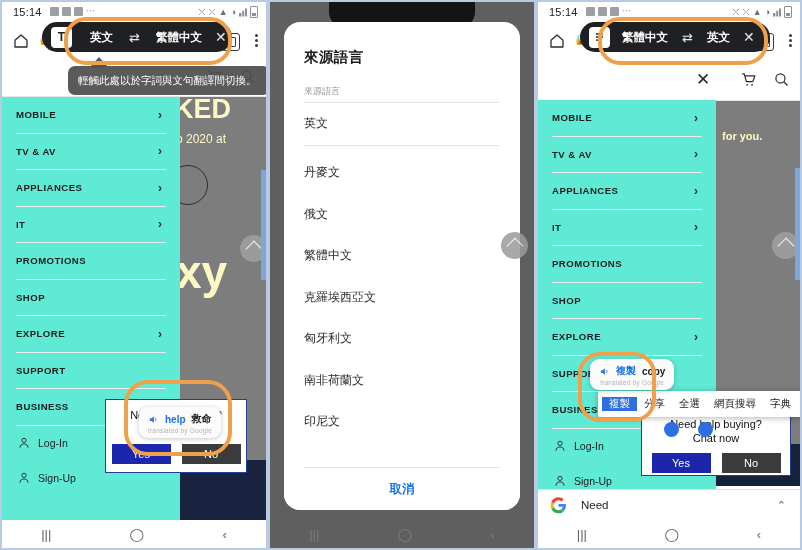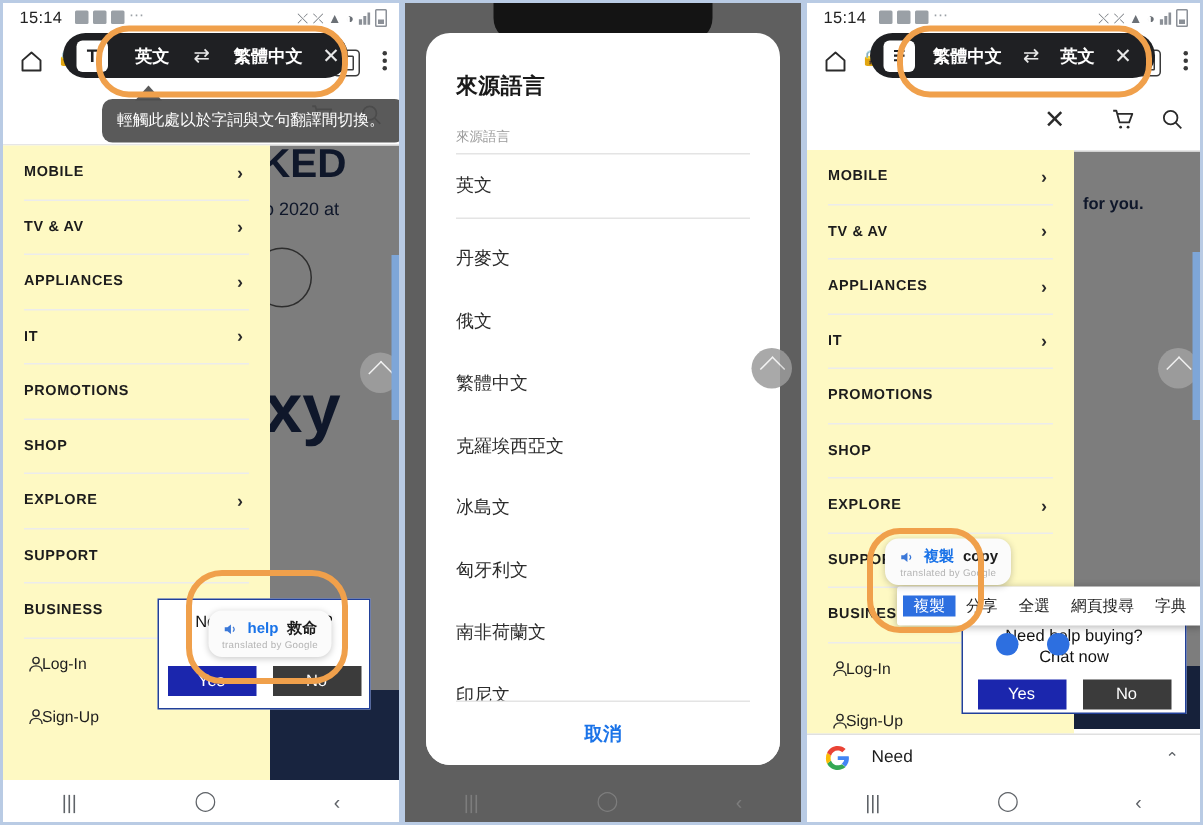--- a/index.html
+++ b/index.html
@@ -52,31 +52,31 @@
   
   .tooltip{position:absolute;background:rgba(78,78,78,.93);color:#fff;border-radius:7px;font-size:10.5px;padding:8px 10px;line-height:1.2;z-index:25;}
   .tooltip .tail{position:absolute;top:-9px;left:22px;width:0;height:0;border-left:9px solid transparent;border-right:9px solid transparent;border-bottom:10px solid rgba(78,78,78,.93);}
 
   
   .sitebar{position:relative;height:36px;background:#fff;border-bottom:1px solid #e6e6e6;}
   .sitebar .icons{position:absolute;right:10px;top:8px;display:flex;gap:16px;align-items:center;color:#2b2b2b;}
   .close-x{position:absolute;top:9px;font-size:17px;color:#2b2b2b;font-weight:300;}
 
   
-  .navlist{background:#fef9c3;position:relative;}
+  .navlist{background:#5eead4;position:relative;}
   .navrow{position:relative;height:35.5px;border-bottom:1px solid #ececec;margin:0 14px;display:flex;align-items:center;}
   .navrow .lbl{font-size:9.6px;font-weight:bold;color:#1c1c1c;letter-spacing:.45px;}
   .navrow .chev{position:absolute;right:4px;top:50%;transform:translateY(-50%);color:#2b2b2b;font-size:12px;font-weight:bold;}
-  .navrow.acct .lbl{font-weight:normal;font-size:10.5px;letter-spacing:0;margin-left:12px;color:#1c1c1c;}
+  .navrow.acct .lbl{font-weight:normal;font-size:10.5px;letter-spacing:0;margin-left:22px;color:#1c1c1c;}
   .navrow.acct{border-bottom:none;height:35px;}
   .person{position:absolute;left:1px;top:50%;transform:translateY(-50%);width:14px;height:14px;}
 
   
   .pagebg{position:absolute;top:0;bottom:0;background:#7d7d7d;}
-  .bgtext{position:absolute;color:#0f172a;font-weight:bold;white-space:nowrap;}
+  .bgtext{position:absolute;color:#fef9c3;font-weight:bold;white-space:nowrap;}
   .edgebtn{position:absolute;width:27px;height:27px;border-radius:50%;background:#9b9b9b;}
   .edgebtn:after{content:"";position:absolute;left:8px;top:8px;width:11px;height:11px;border-left:1.6px solid #f1f1f1;border-bottom:0;transform:rotate(45deg);border-top:1.6px solid #f1f1f1;}
 
   
   .chatbox{position:absolute;background:#fff;border:1px solid #21409a;z-index:20;}
   .chatmsg{text-align:center;font-size:11px;color:#111;line-height:1.25;padding-top:9px;}
   .chatbtns{display:flex;justify-content:center;gap:11px;margin-top:7px;}
   .btn-yes{background:#1b26ad;color:#fff;}
   .btn-no{background:#3b3b3b;color:#fff;}
   .chatbtn{width:59px;height:20px;display:flex;align-items:center;justify-content:center;font-size:11px;}
@@ -292,21 +292,20 @@
         <div class="recent">來源語言</div>
         <div class="sep"></div>
         <div class="li">英文</div>
         <div class="sep"></div>
 
         <div class="langscroll" style="top:130px;">
           <div class="li">丹麥文</div>
           <div class="li">俄文</div>
           <div class="li">繁體中文</div>
           <div class="li">克羅埃西亞文</div>
-          <div class="li">冰島文</div>
           <div class="li">匈牙利文</div>
           <div class="li">南非荷蘭文</div>
           <div class="li">印尼文</div>
 
         </div>
         <div class="sep" style="position:absolute;left:0;right:0;bottom:42px;margin:0 20px;"></div>
         <div class="cancel">取消</div>
       </div>
 
       <div class="edgebtn" style="right:6px;top:230px;opacity:.85;"></div>

